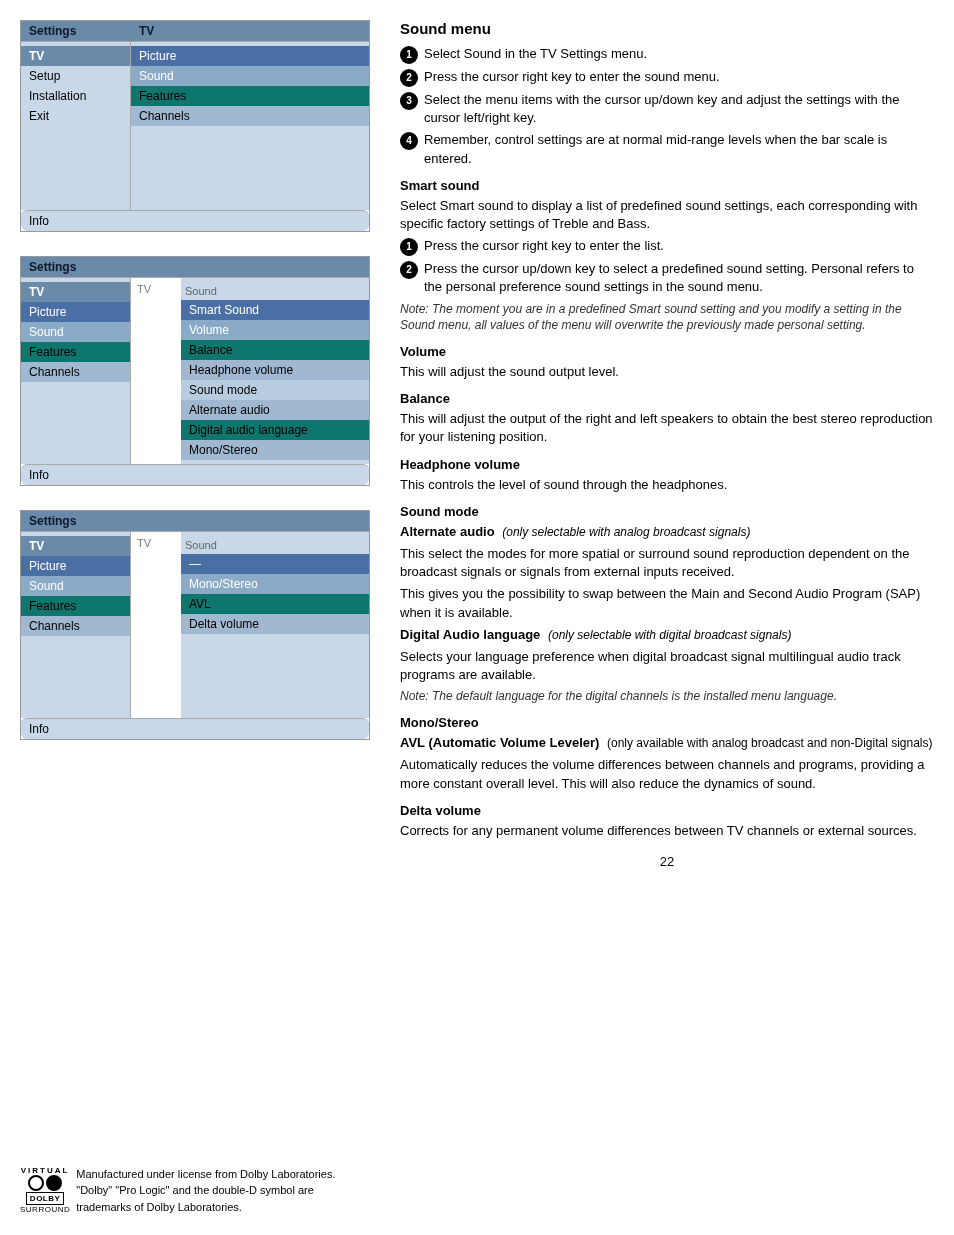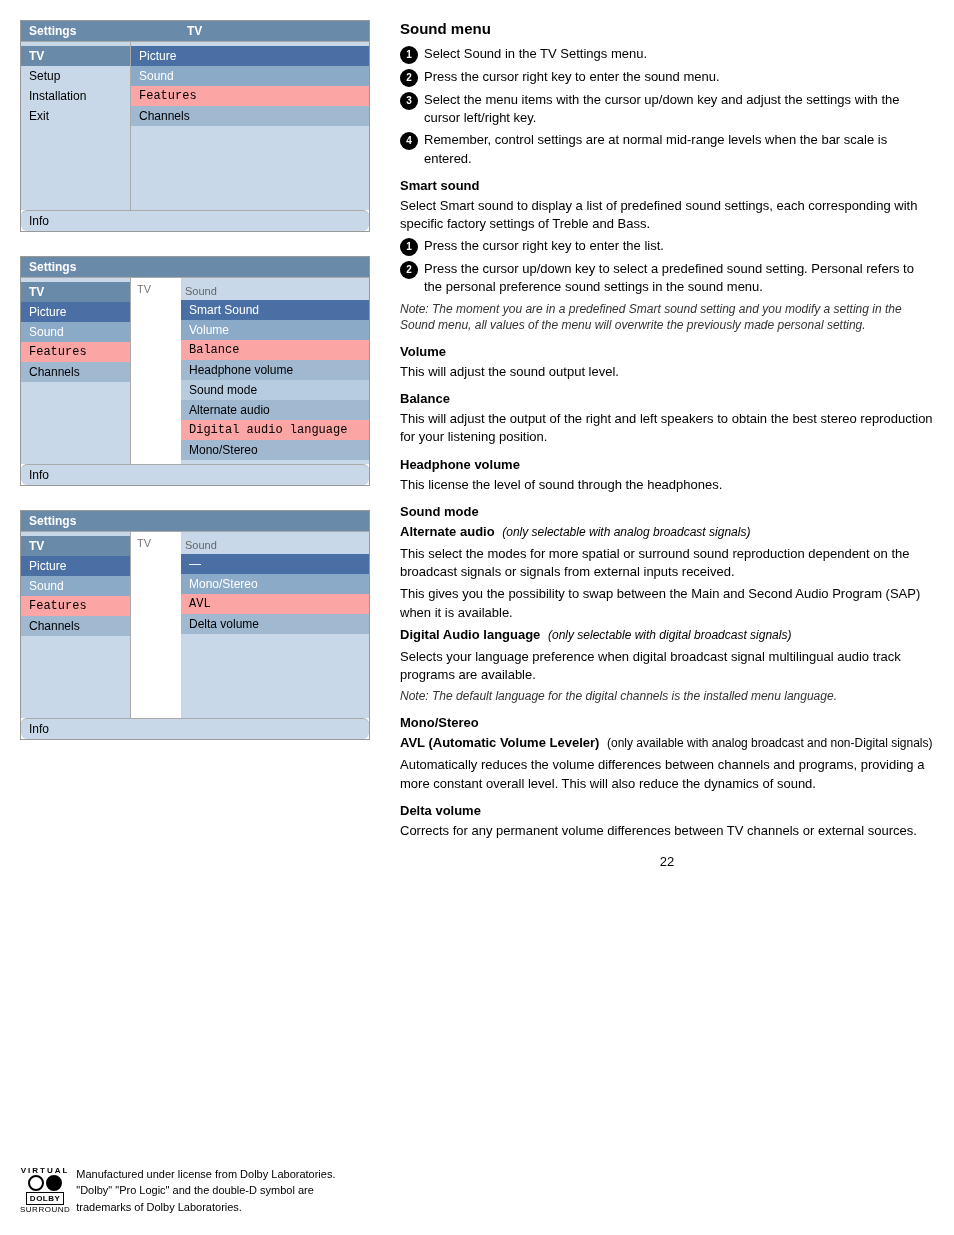--- a/index.html
+++ b/index.html
@@ -59,23 +59,22 @@
     }
     .menu-item.selected-blue {
       background: #4a6fa5;
       color: #fff;
     }
     .menu-item.highlight {
       background: #8aaac8;
       color: #fff;
     }
     .menu-item.dark-row {
-      background: #fca5a5;
-      color: #000;
-      font-family: Liberation Mono, monospace;
+      background: #0f766e;
+      color: #000;
     }
     .menu-item.medium-row {
       background: #a0b8d0;
       color: #000;
     }
     .menu-item.light-row {
       background: #b8cce0;
       color: #000;
     }
     .menu-item.empty-row {
@@ -85,27 +84,26 @@
     .menu-info-bar {
       padding: 3px 8px;
       background: #c8d8e8;
       color: #000;
       font-size: 12px;
       border-top: 1px solid #aaa;
       border-radius: 6px;
     }
     .menu-top-bar {
       background: #6a8aaa;
-      color: #ffffff;
+      color: #0f172a;
       display: flex;
       padding: 3px 8px;
       font-weight: bold;
       font-size: 12px;
       border-bottom: 1px solid #aaa;
-      gap: 48px;
     }
     .menu-top-bar .left-label {
       width: 100px;
     }
     .menu-top-bar .right-label {
       flex: 1;
       padding-left: 10px;
     }
 
     
@@ -391,21 +389,21 @@
   </div>
   <p class="italic">Note: The moment you are in a predefined Smart sound setting and you modify a setting in the Sound menu, all values of the menu will overwrite the previously made personal setting.</p>
 
   <h3>Volume</h3>
   <p>This will adjust the sound output level.</p>
 
   <h3>Balance</h3>
   <p>This will adjust the output of the right and left speakers to obtain the best stereo reproduction for your listening position.</p>
 
   <h3>Headphone volume</h3>
-  <p>This license the level of sound through the headphones.</p>
+  <p>This controls the level of sound through the headphones.</p>
 
   <h3>Sound mode</h3>
   <p>
     <span class="bold-inline">Alternate audio</span>
     <span class="italic-inline" style="font-size:12px;color:#000;margin-left:4px;">(only selectable with analog broadcast signals)</span>
   </p>
 
   <p>This select the modes for more spatial or surround sound reproduction dependent on the broadcast signals or signals from external inputs received.</p>
   <p>This gives you the possibility to swap between the Main and Second Audio Program (SAP) when it is available.</p>
 

